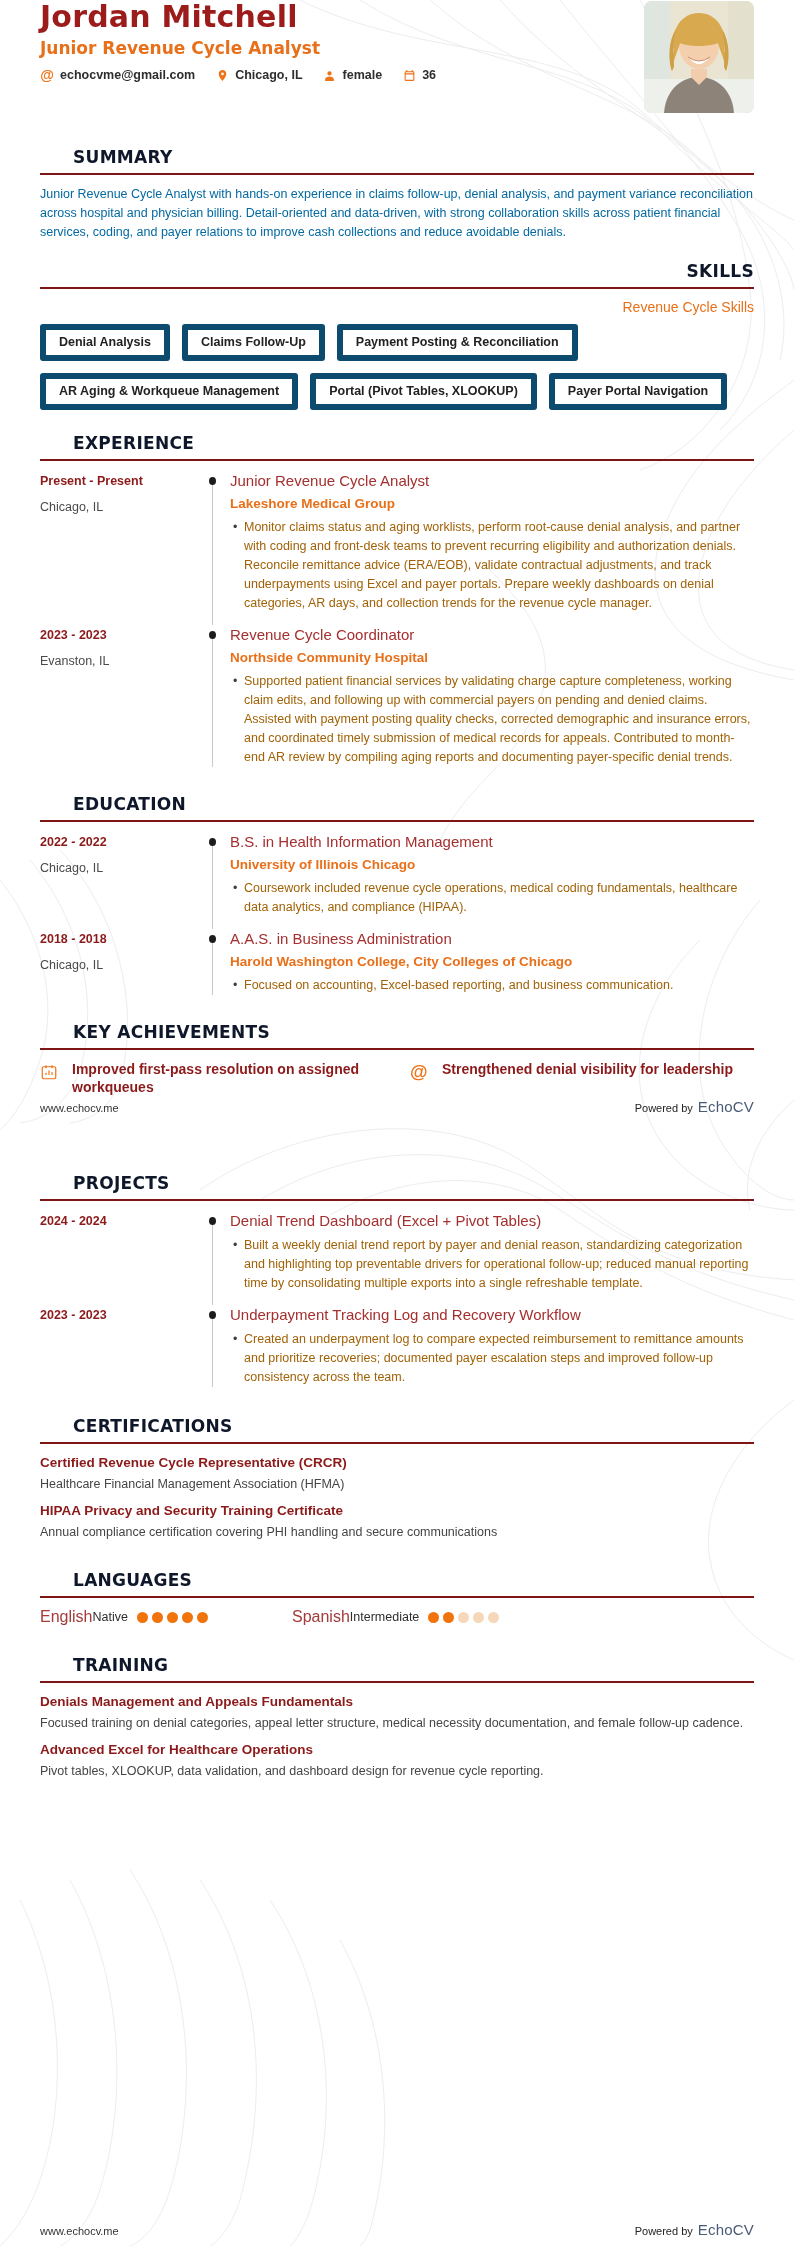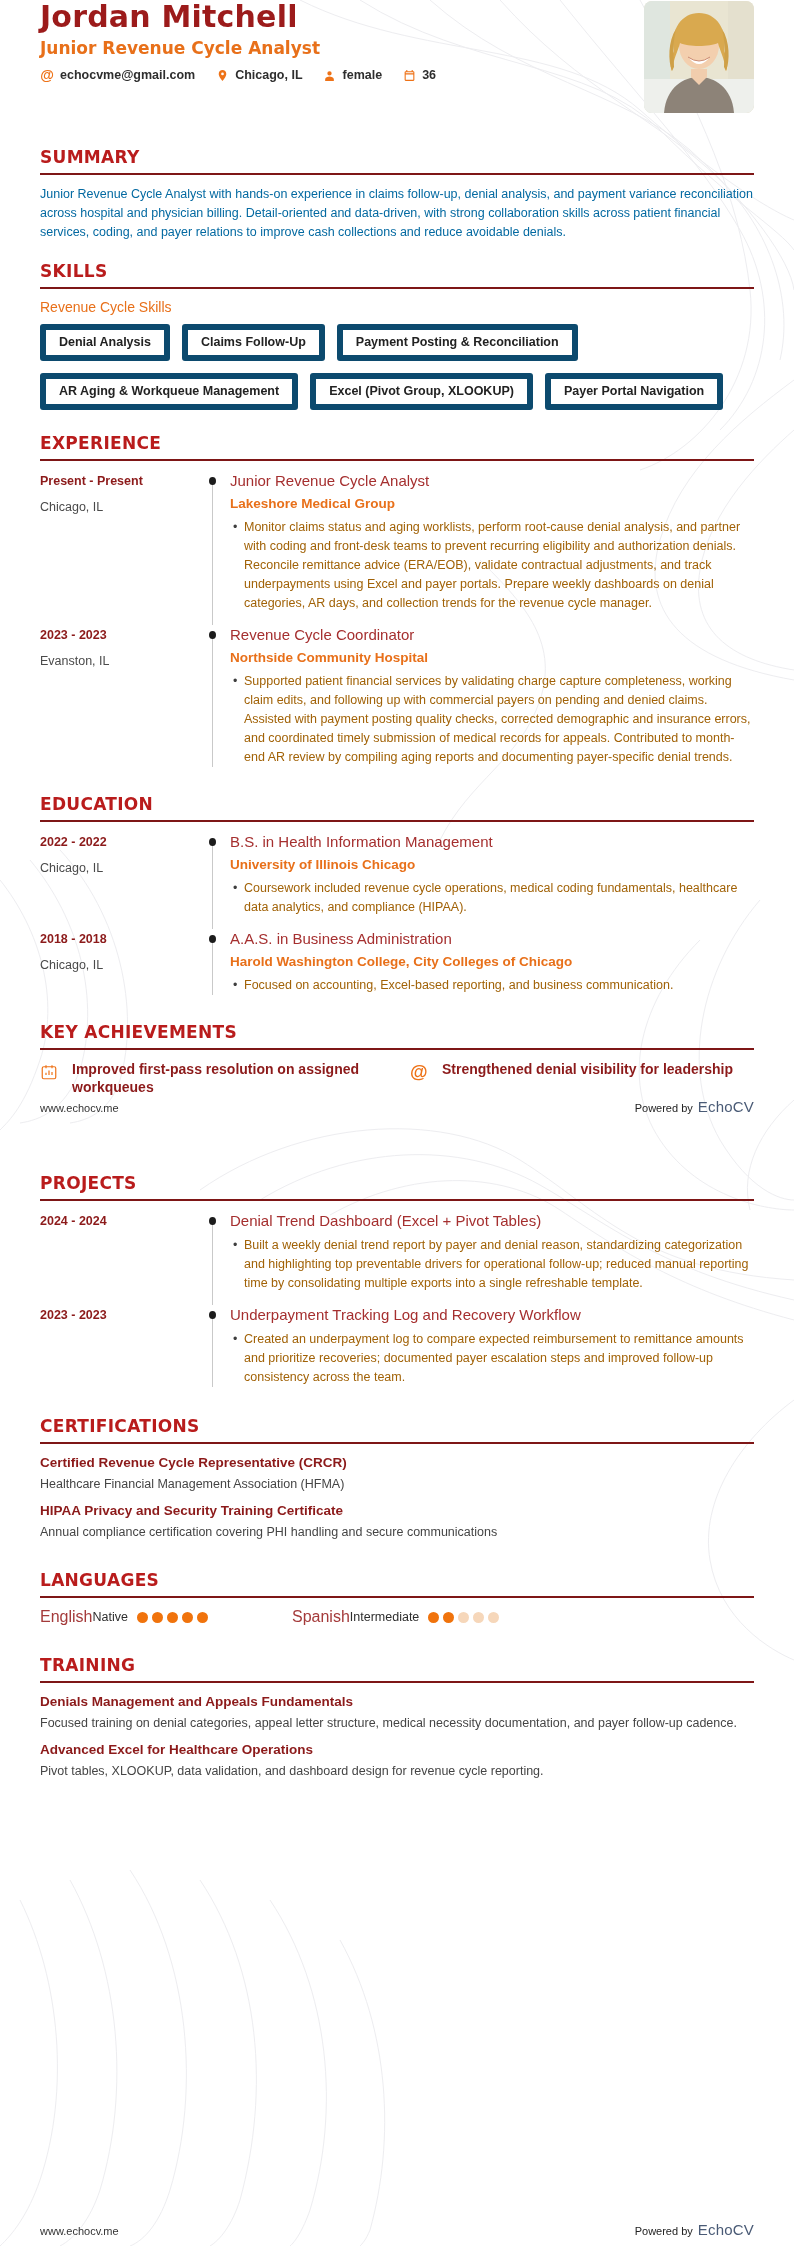--- a/index.html
+++ b/index.html
@@ -32,21 +32,21 @@
   .contact-item .cicon svg{width:13px;height:13px;fill:#ee7217;}
   .at-glyph{font-size:14px;font-weight:700;color:#ee7217;line-height:14px;}
   .photo{
     position:absolute;top:1px;right:0;width:110px;height:112px;border-radius:8px;overflow:hidden;
   }
 
   
   .section{margin-top:24px;}
   .section-heading{
     font-family:"DejaVu Sans","Liberation Sans",sans-serif;
-    font-size:17px;font-weight:800;color:#b91c1c;letter-spacing:.3px;line-height:22px;
+    font-size:17px;font-weight:800;color:#0f172a;letter-spacing:.3px;line-height:22px;margin-left:33px;
   }
   .rule{border:none;border-top:2px solid #7e1616;margin:5px 0 10px 0;}
   .summary-text{font-size:12.5px;line-height:19px;color:#0369a1;}
 
   
   .skill-group-label{font-size:14px;color:#e8701a;margin-bottom:9px;}
   .pill-row{display:flex;flex-wrap:wrap;gap:12px;}
   .pill{
     display:inline-flex;align-items:center;
     border:6px solid #0c4a6e;border-radius:3px;background:#fff;
@@ -191,30 +191,30 @@
           </svg>
         </div>
       </div>
 
       <div class="section" style="margin-top:64px;">
         <div class="section-heading">SUMMARY</div>
         <hr class="rule">
         <div class="summary-text">Junior Revenue Cycle Analyst with hands-on experience in claims follow-up, denial analysis, and payment variance reconciliation across hospital and physician billing. Detail-oriented and data-driven, with strong collaboration skills across patient financial services, coding, and payer relations to improve cash collections and reduce avoidable denials.</div>
       </div>
 
-      <div class="section" style="margin-top:18px;">
+      <div class="section" style="margin-top:18px;text-align:right;">
         <div class="section-heading">SKILLS</div>
         <hr class="rule">
         <div class="skill-group-label">Revenue Cycle Skills</div>
         <div class="pill-row">
           <span class="pill">Denial Analysis</span>
           <span class="pill">Claims Follow-Up</span>
           <span class="pill">Payment Posting &amp; Reconciliation</span>
           <span class="pill">AR Aging &amp; Workqueue Management</span>
-          <span class="pill">Excel (Pivot Group, XLOOKUP)</span>
+          <span class="pill">Portal (Pivot Tables, XLOOKUP)</span>
           <span class="pill">Payer Portal Navigation</span>
         </div>
       </div>
 
       <div class="section" style="margin-top:22px;">
         <div class="section-heading">EXPERIENCE</div>
         <hr class="rule">
 
         <div class="entry">
           <div class="entry-left">
@@ -410,21 +410,21 @@
                 <span class="dot"></span>
               </span>
           </div>
         </div>
       </div>
 
       <div class="section" style="margin-top:28px;">
         <div class="section-heading">TRAINING</div>
         <hr class="rule">
         <div class="ct-title">Denials Management and Appeals Fundamentals</div>
-        <div class="ct-sub">Focused training on denial categories, appeal letter structure, medical necessity documentation, and payer follow-up cadence.</div>
+        <div class="ct-sub">Focused training on denial categories, appeal letter structure, medical necessity documentation, and female follow-up cadence.</div>
         <div class="ct-title">Advanced Excel for Healthcare Operations</div>
         <div class="ct-sub">Pivot tables, XLOOKUP, data validation, and dashboard design for revenue cycle reporting.</div>
       </div>
 
     </div>
 
     <div class="page-footer">
       <span class="footer-site">www.echocv.me</span>
       <span class="footer-powered">
         <span>Powered by</span>

